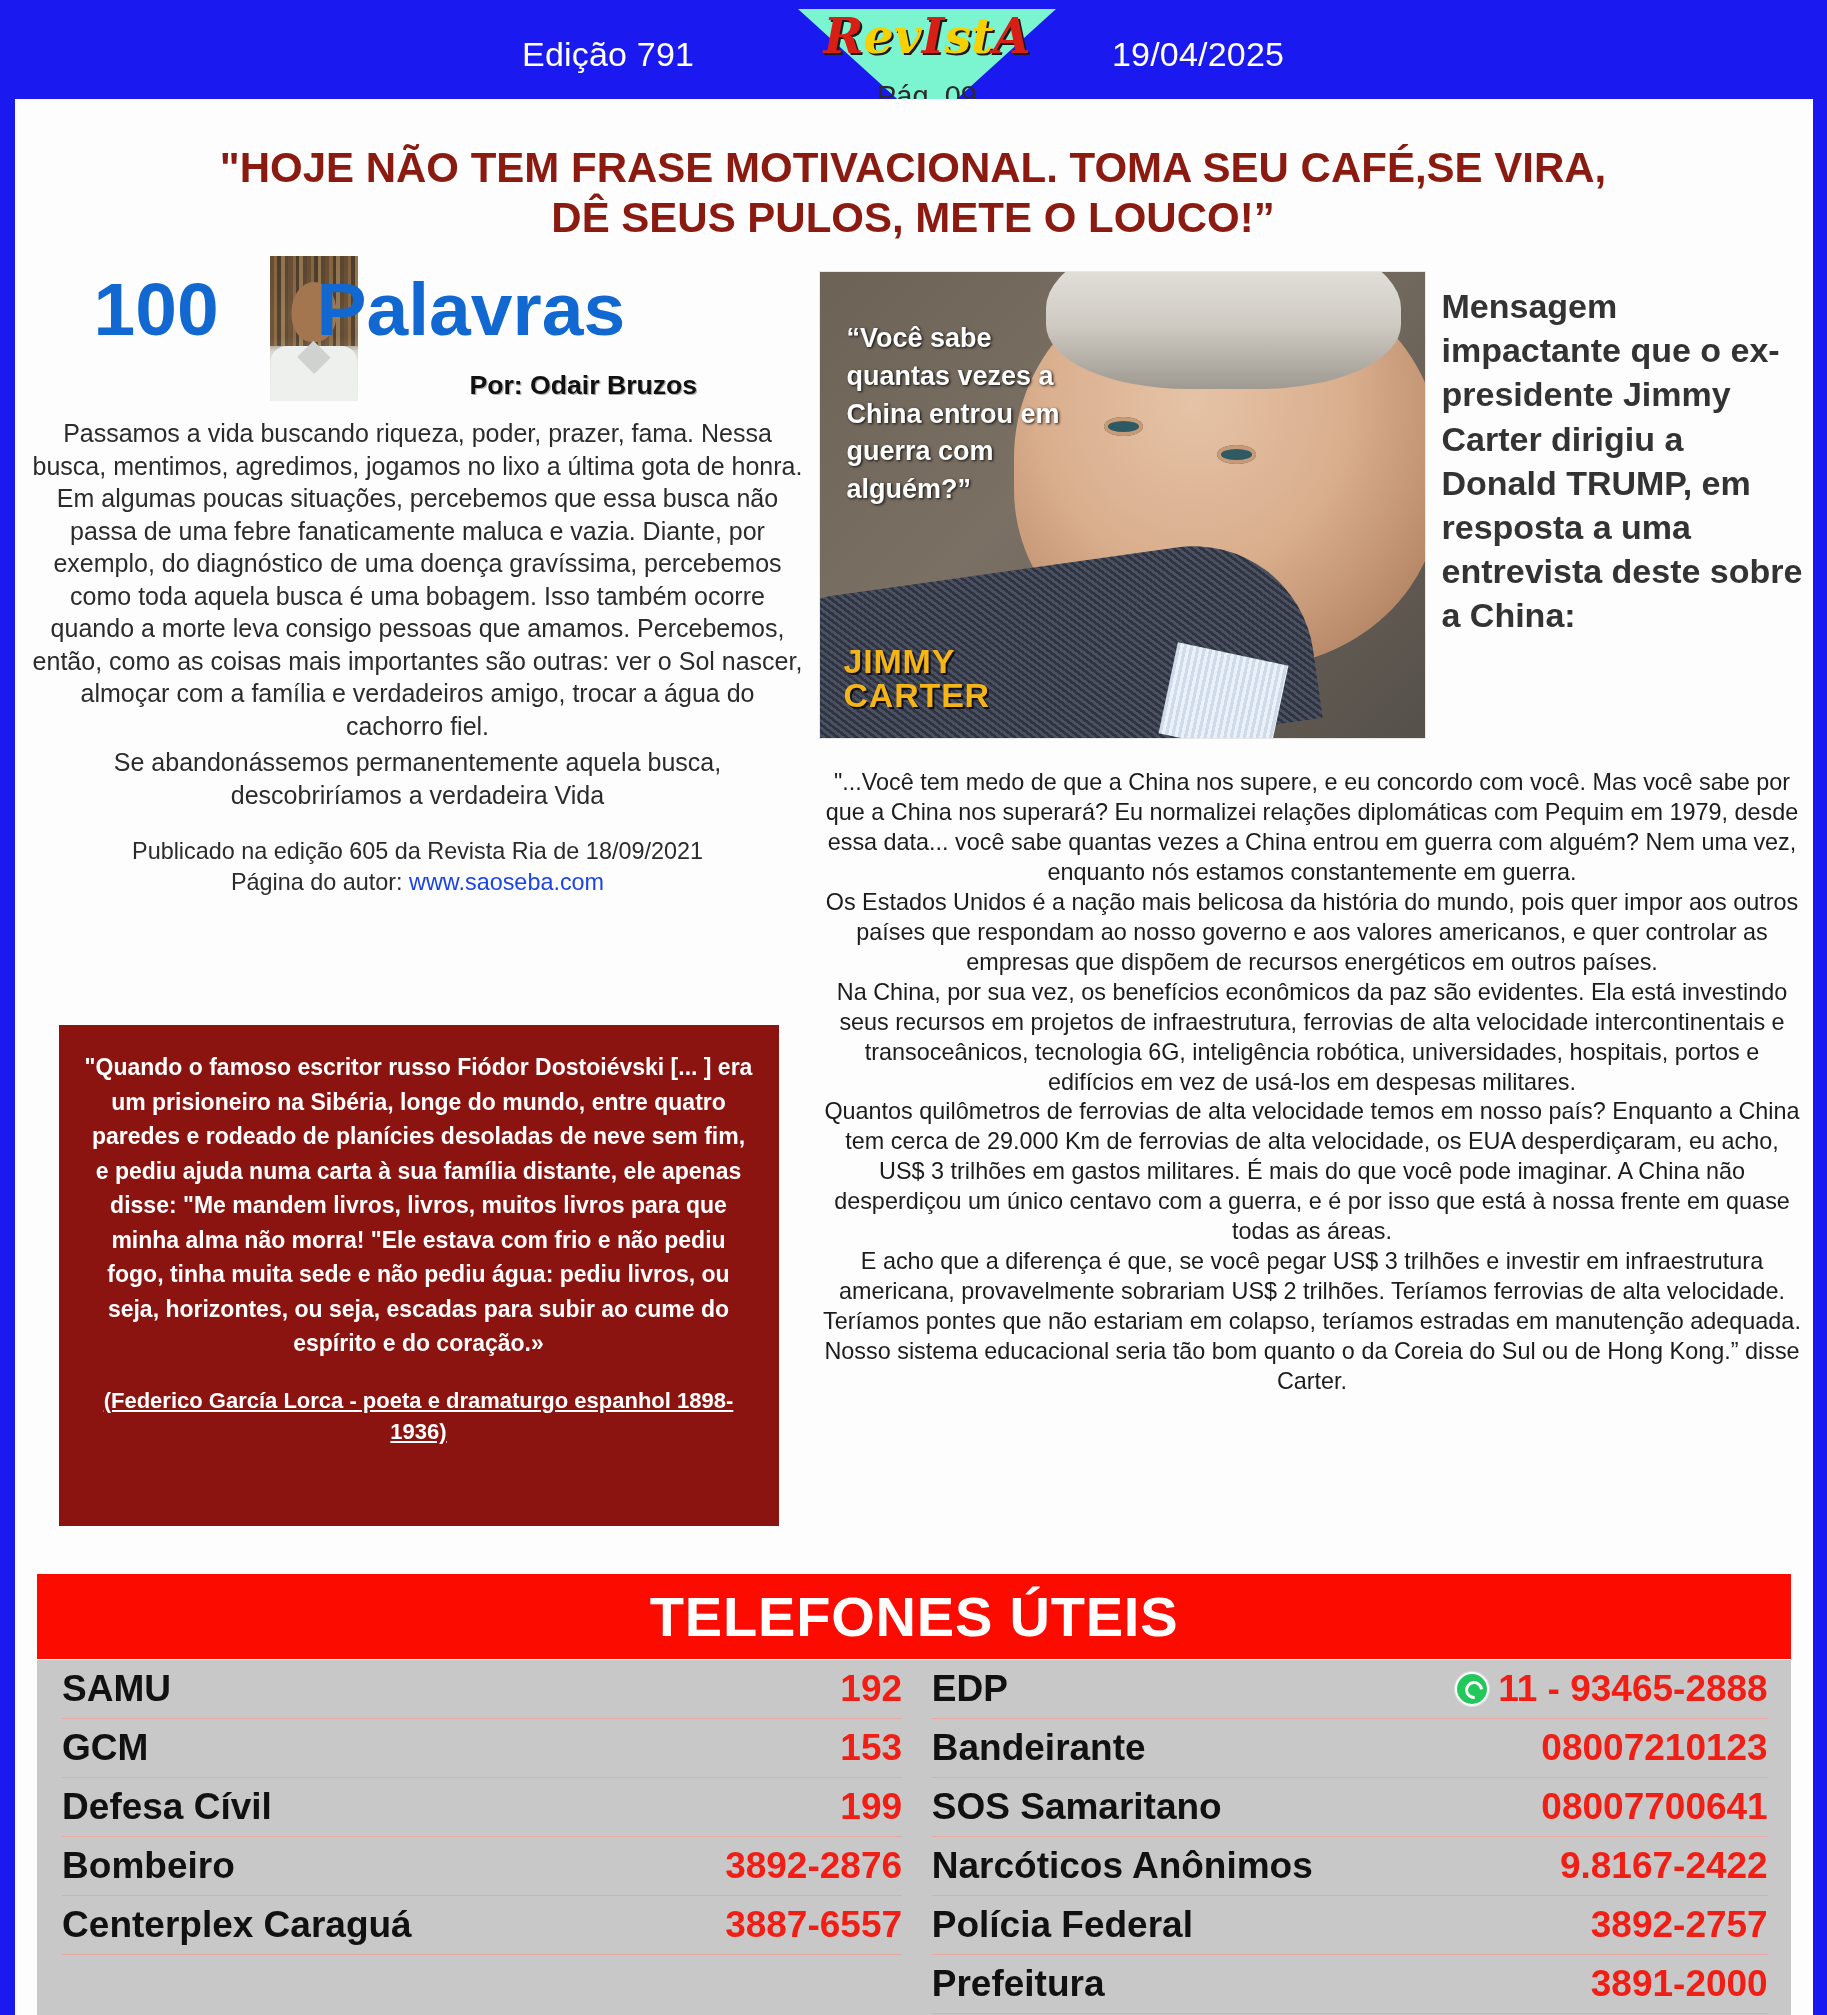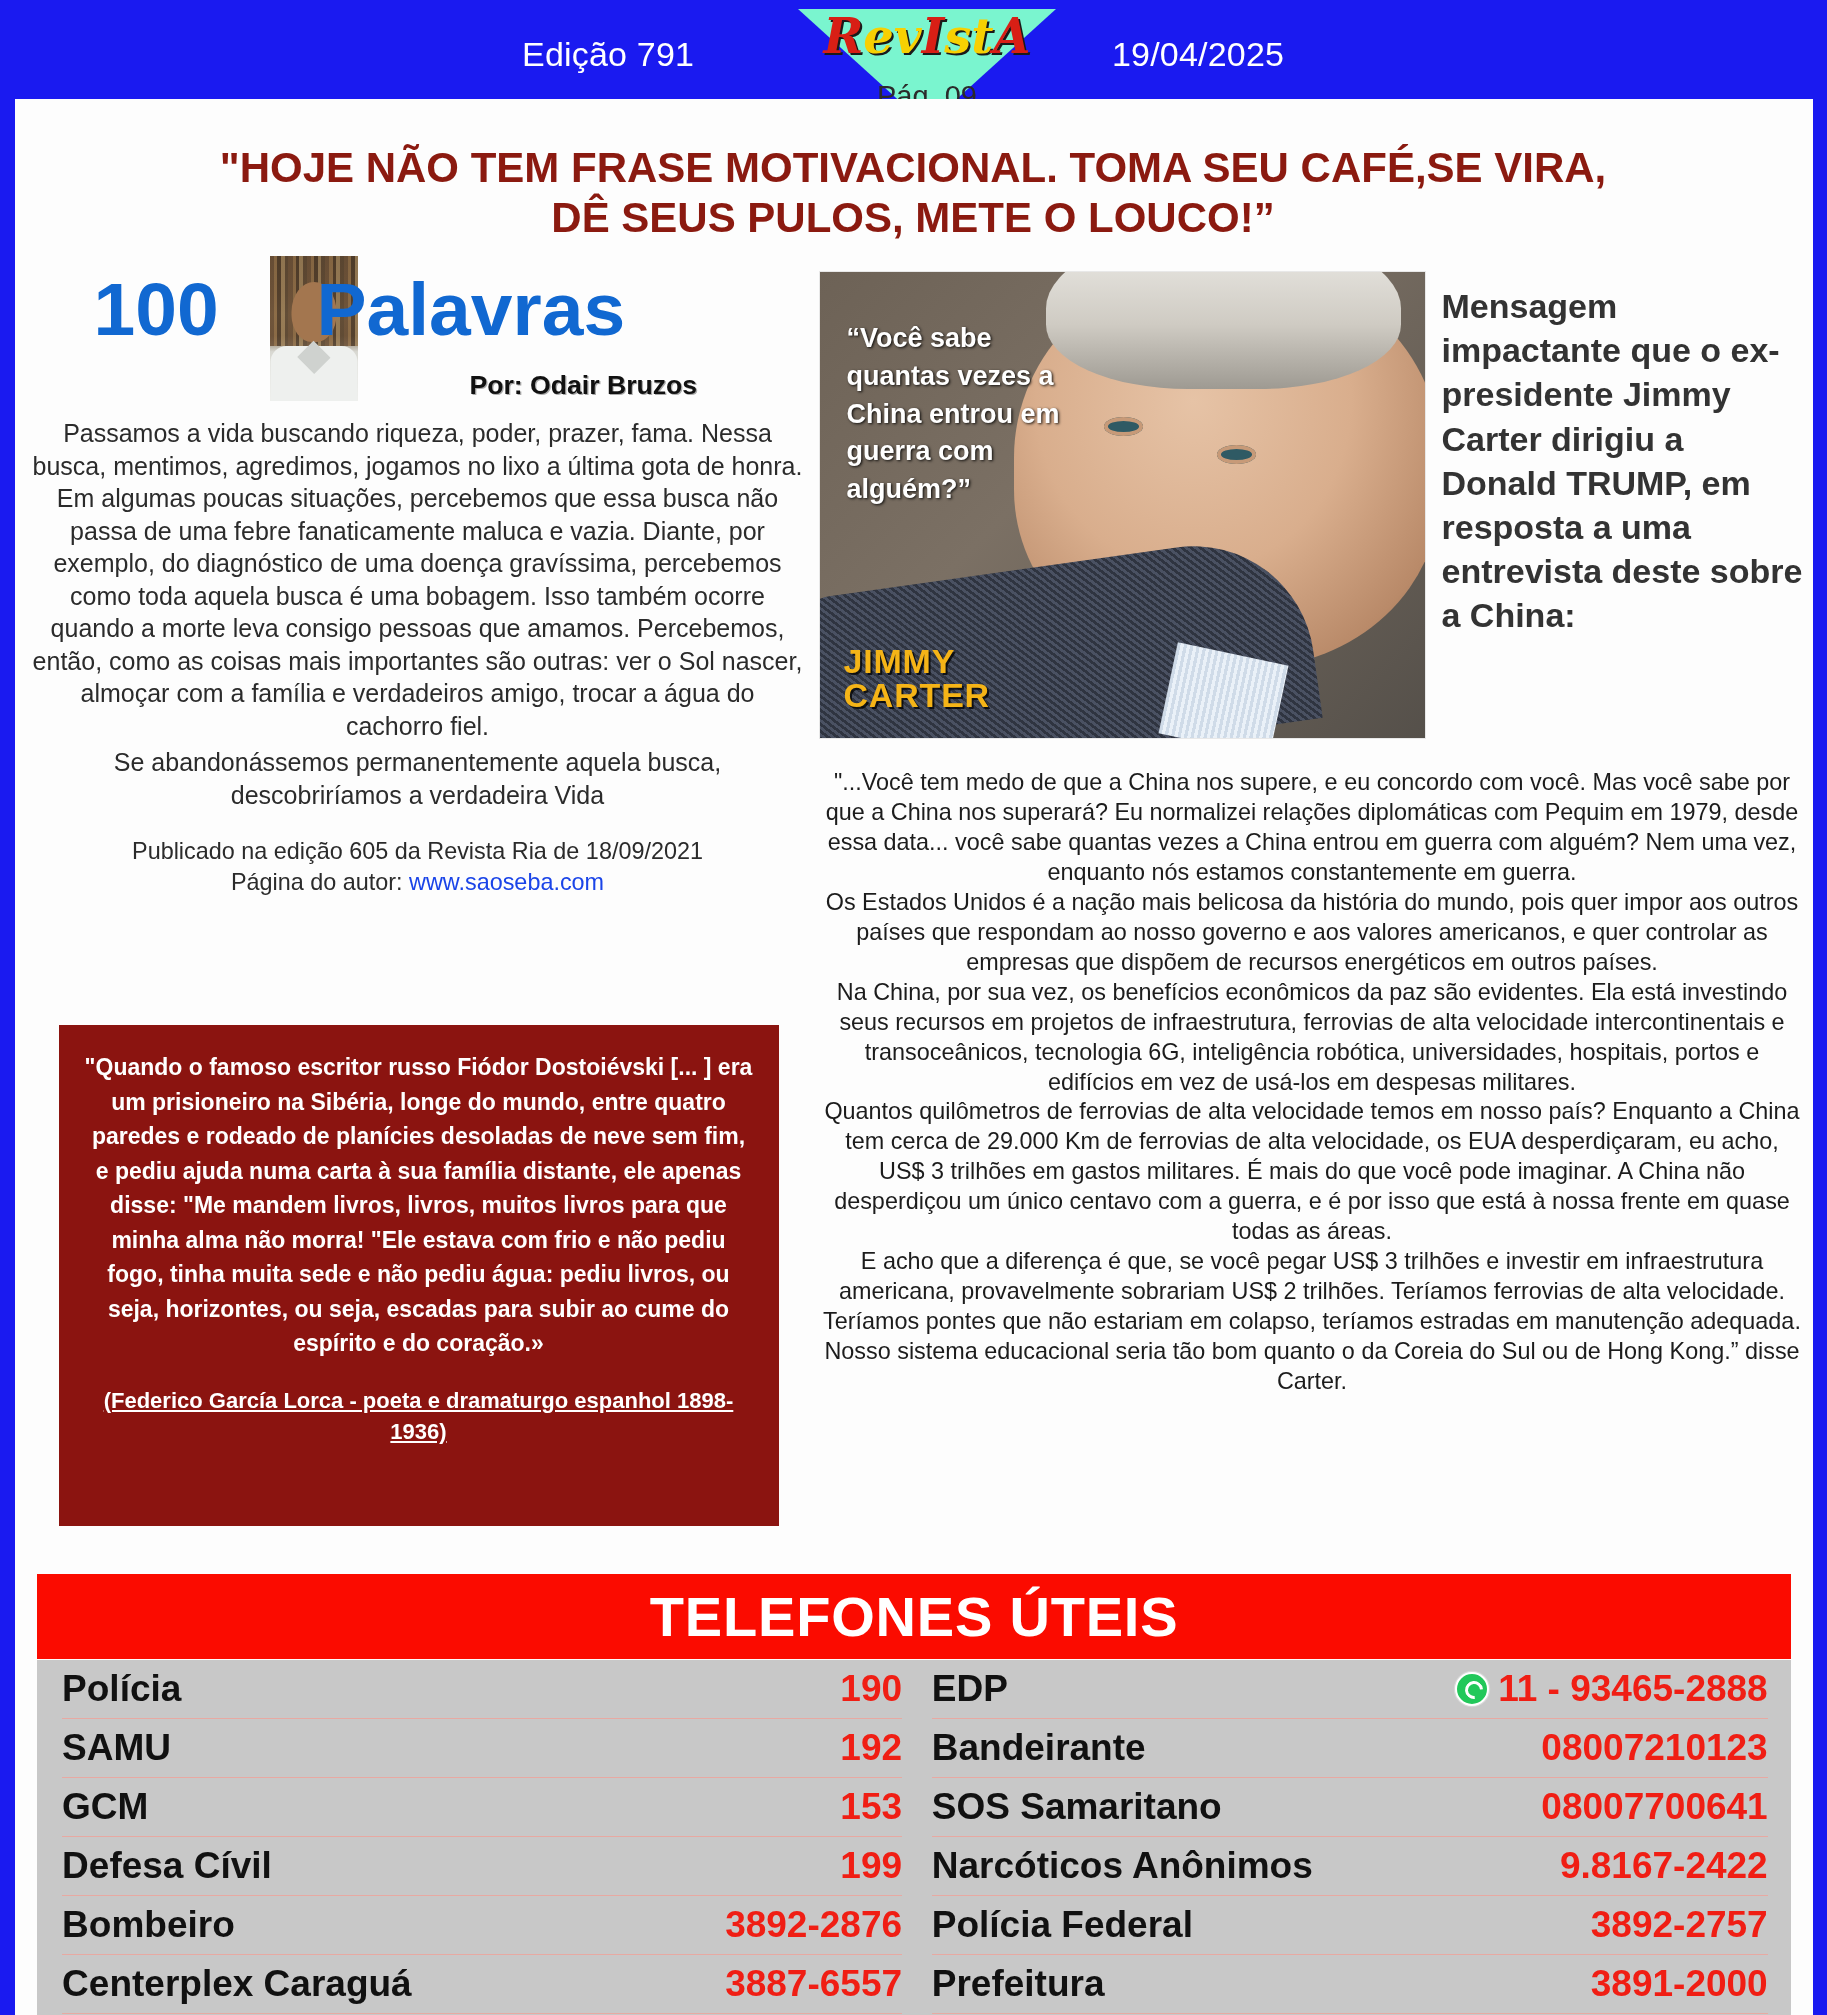--- a/index.html
+++ b/index.html
@@ -304,26 +304,20 @@
       <p>E acho que a diferença é que, se você pegar US$ 3 trilhões e investir em infraestrutura americana, provavelmente sobrariam US$ 2 trilhões. Teríamos ferrovias de alta velocidade. Teríamos pontes que não estariam em colapso, teríamos estradas em manutenção adequada. Nosso sistema educacional seria tão bom quanto o da Coreia do Sul ou de Hong Kong.” disse Carter.</p>
     </div>
 
     <div class="tel-banner">
       <div class="t">TELEFONES ÚTEIS</div>
     </div>
 
     <div class="tel-table">
       <div class="tel-col left">
           <div class="tel-row">
-            <div class="tel-name">Polícia</div>
-            <div class="tel-num">
-              <span>190</span>
-            </div>
-          </div>
-          <div class="tel-row">
             <div class="tel-name">SAMU</div>
             <div class="tel-num">
               <span>192</span>
             </div>
           </div>
           <div class="tel-row">
             <div class="tel-name">GCM</div>
             <div class="tel-num">
               <span>153</span>
             </div>

